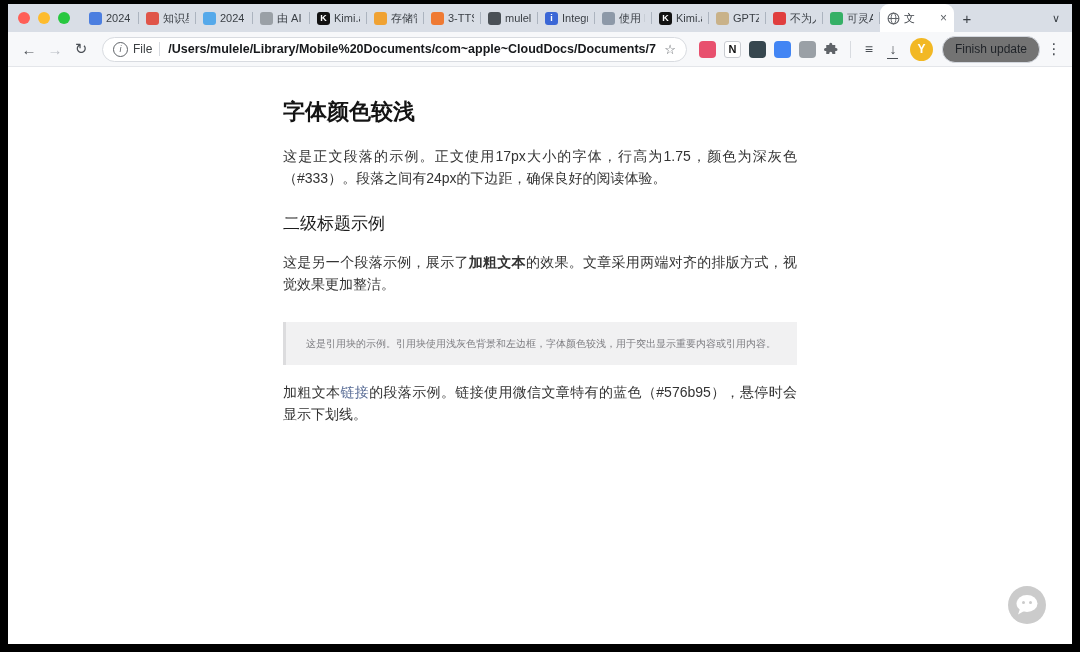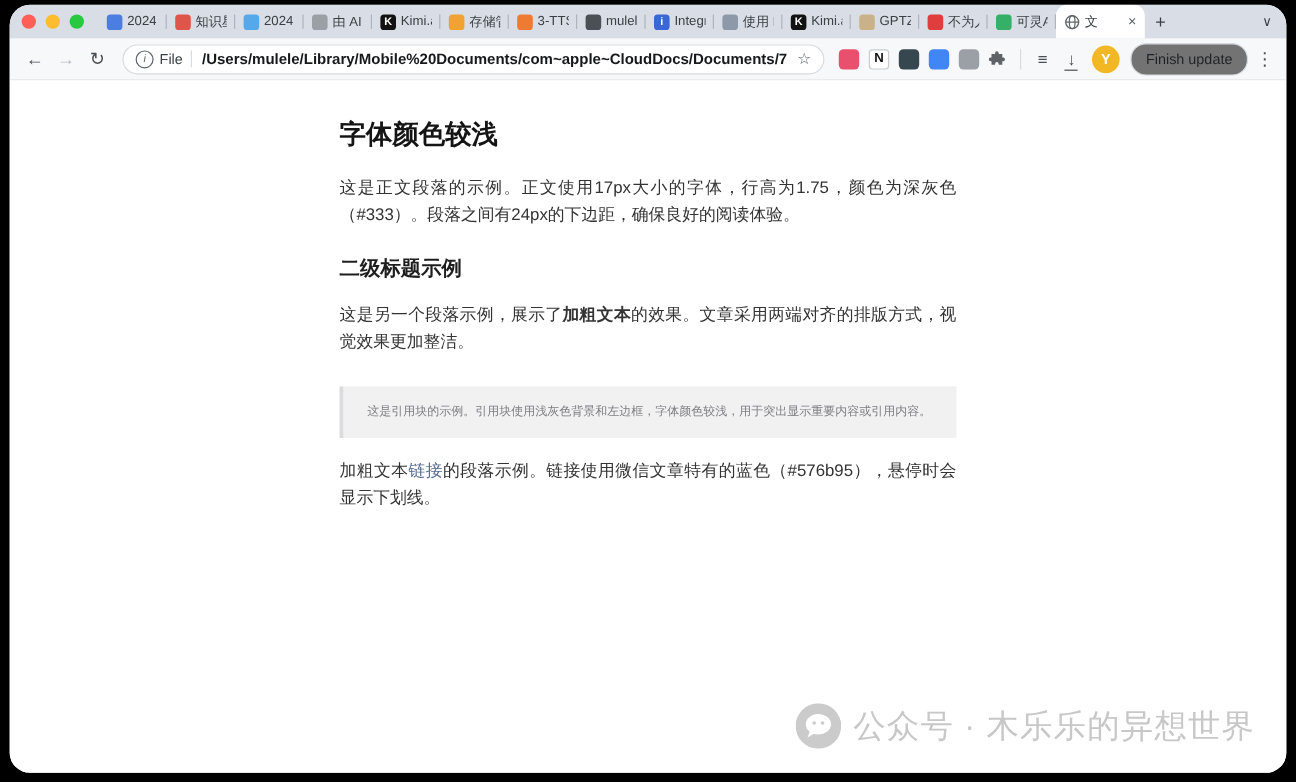--- a/index.html
+++ b/index.html
@@ -1,18 +1,18 @@
 <!DOCTYPE html>
 <html><head>
 <meta charset="utf-8">
 <style>
   html,body{margin:0;padding:0;width:1080px;height:652px;background:#000;overflow:hidden;
     font-family:"Liberation Sans","DejaVu Sans",sans-serif;}
   .window{position:absolute;left:8px;top:4px;width:1064px;height:640px;background:#fff;
-    border-radius:17px;overflow:hidden;display:flex;flex-direction:column;}
+    border-radius:0;overflow:hidden;display:flex;flex-direction:column;}
 
   
   .tabstrip{flex:0 0 28px;background:#d9dee6;display:flex;align-items:center;
     padding-left:10px;position:relative;}
   .traffic{display:flex;gap:8px;margin-right:12px;}
   .light{width:12px;height:12px;border-radius:50%;}
   .tabs{display:flex;align-items:flex-end;height:100%;}
   .tab{height:100%;width:57px;display:flex;align-items:center;gap:4px;padding:0 7px;
     box-sizing:border-box;position:relative;}
   .tab::after{content:"";position:absolute;right:0;top:8px;bottom:8px;width:1px;background:#acb4bf;}
@@ -56,21 +56,21 @@
     justify-content:center;color:#fff;font-size:12px;font-weight:700;margin:0 5px;flex:none;}
   .update-btn{height:25px;padding:0 12px;border:1px solid #d3d7de;border-radius:13px;
     background:#737373;font-size:12px;color:#1f2328;display:flex;align-items:center;
     margin:0 4px;white-space:nowrap;flex:none;}
   .kebab{font-size:15px;color:#4a4f55;width:20px;text-align:center;flex:none;}
 
   
   .content{flex:1;background:#fff;position:relative;overflow:hidden;}
   .doc{width:514px;margin-left:275px;padding-top:30px;color:#333;text-align:justify;}
   .doc h1{font-size:22px;color:#141414;margin:0 0 18px;font-weight:700;text-align:left;}
-  .doc h2{font-size:17px;color:#1d1d1d;margin:0 0 16px;font-weight:700;text-align:left;}
+  .doc h2{font-size:17px;color:#1d1d1d;margin:0 0 16px;font-weight:400;text-align:left;}
   .doc p{font-size:14px;line-height:1.6;margin:0 0 22px;}
   .doc blockquote{margin:26px 0 16px;background:#f1f1f2;border-left:3px solid #dcdcde;
     padding:13px 20px;color:#7e7e82;font-size:10px;line-height:1.7;}
   .doc a{text-decoration:none;cursor:pointer;}
   .watermark{position:absolute;right:26px;bottom:20px;display:flex;align-items:center;
     gap:10px;color:#c8c8c8;font-size:27px;font-weight:500;letter-spacing:1px;}
 </style>
 </head>
 <body>
 
@@ -207,16 +207,15 @@
     <div class="watermark">
       <span style="display:flex;">
         <svg width="38" height="38" viewBox="0 0 38 38">
           <circle cx="19" cy="19" r="19" fill="#cbcbcb"></circle>
           <ellipse cx="19" cy="17.5" rx="10.5" ry="8.5" fill="#ffffff"></ellipse>
           <path d="M12 23 L10 28.5 L17 24.5 Z" fill="#ffffff"></path>
           <circle cx="15.5" cy="16.5" r="1.5" fill="#cbcbcb"></circle>
           <circle cx="22.5" cy="16.5" r="1.5" fill="#cbcbcb"></circle>
         </svg>
       </span>
-      <span>公众号 · 木乐乐的异想世界</span>
     </div>
   </div>
 </div>
 
 </body></html>

